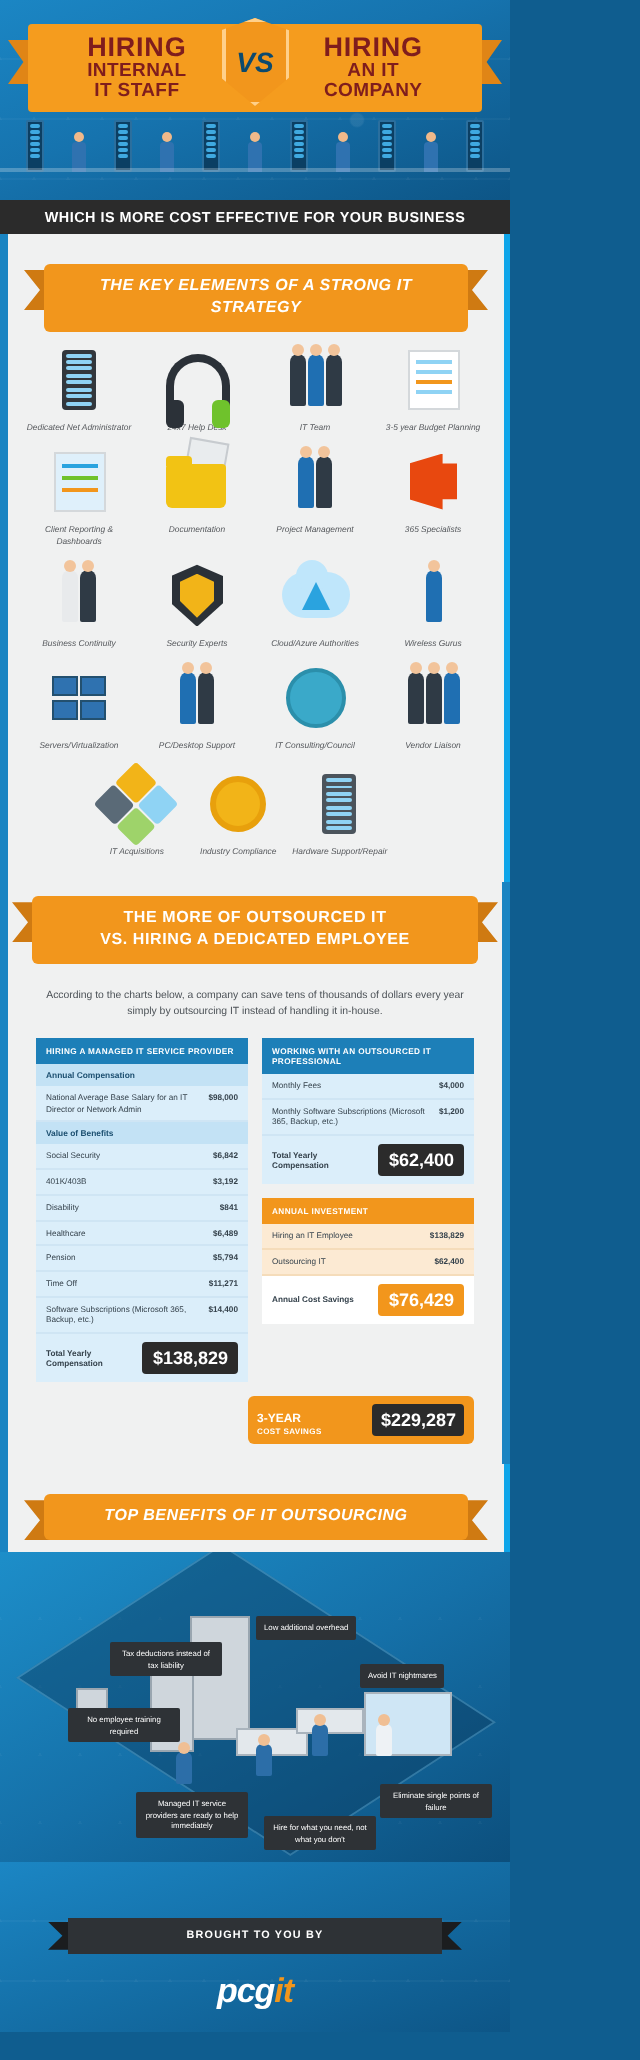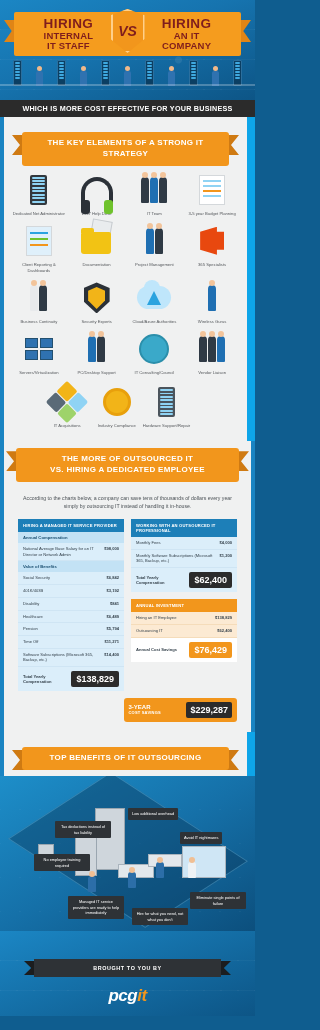--- a/index.html
+++ b/index.html
@@ -40,21 +40,21 @@
     padding:0 8px;
   }
   .hero-side { width:44%; text-align:center; color:#7f1d1d; line-height:1.02; }
   .hero-big { font-size:13.5px; font-weight:bold; letter-spacing:.4px; }
   .hero-sub { font-size:9.5px; font-weight:bold; letter-spacing:.2px; }
   .vs-badge {
     position:absolute; left:50%; top:-3px; transform:translateX(-50%);
     width:34px; height:44px; background:#f2961c;
     clip-path:polygon(50% 0,100% 14%,100% 68%,50% 100%,0 68%,0 14%);
     display:flex; align-items:center; justify-content:center;
-    color:#7f1d1d; font-size:14px; font-weight:bold; font-style:italic;
+    color:#0c4a6e; font-size:14px; font-weight:bold; font-style:italic;
     border:2px solid #ffd08a;
   }
   .servers-band {
     position:absolute; left:0; right:0; bottom:14px; height:34px;
     display:flex; align-items:flex-end; justify-content:space-around;
     padding:0 6px;
   }
   .rack { width:9px; height:26px; background:#0b3f63; border:1px solid #2b6f9e; border-radius:1px;
           display:flex; flex-direction:column; gap:1px; padding:1px; }
   .rack i { display:block; height:2px; background:#3fa9e0; border-radius:1px; }
@@ -75,21 +75,21 @@
   .banner-tail { position:absolute; top:10px; width:20px; height:20px; background:#cf7a12; }
   .banner-tail.l { left:2px; clip-path:polygon(0 0,100% 0,100% 100%,0 100%,40% 50%); }
   .banner-tail.r { right:2px; clip-path:polygon(0 0,100% 0,60% 50%,100% 100%,0 100%); }
   .banner-main {
     margin:0 12px; background:#f2961c; border-radius:3px; color:#fff;
     text-align:center; padding:6px 6px; font-size:8px; font-weight:bold;
     letter-spacing:.3px; line-height:1.35; position:relative; z-index:2;
   }
 
   
-  .elements { background:#f0f1f1; padding:8px 6px 12px; border-left:4px solid #1a84c2; border-right:8px solid #0ea5e9; }
+  .elements { background:#f0f1f1; padding:8px 6px 12px; border-left:4px solid #1a84c2; border-right:3px solid #0ea5e9;font-style:italic; }
   .egrid { display:grid; grid-template-columns:repeat(4,1fr); row-gap:6px; }
   .egrid.last { grid-template-columns:repeat(4,1fr); }
   .ecell { display:flex; flex-direction:column; align-items:center; gap:3px; }
   .eicon { width:36px; height:36px; display:flex; align-items:center; justify-content:center; }
   .elabel { font-size:4.2px; color:#55585c; text-align:center; line-height:1.45; max-width:54px; }
 
   
   .ic-rack { width:17px; height:30px; background:#32373c; border-radius:2px; padding:2px; display:flex; flex-direction:column; gap:1.5px; }
   .ic-rack i { height:2.5px; background:#8fd3f4; border-radius:1px; display:block; }
   .ic-head { width:32px; height:26px; border:4px solid #2b3138; border-bottom:none; border-radius:16px 16px 0 0; position:relative; }
@@ -132,21 +132,21 @@
   .ttotal .amt { background:#2b2b2b; color:#fff; font-size:9px; font-weight:bold; padding:3px 5px; border-radius:2px; }
   .invest { margin-top:7px; }
   .invest .thead { background:#f2961c; }
   .invest .tbody { background:#fcead3; }
   .invest .trow { border-bottom:1px solid #f5dcba; }
   .invest .ttotal { background:#ffffff; }
   .invest .amt { background:#f2961c; color:#fff; font-size:9px; }
   .threeyear {
     margin:7px 14px 0 0; margin-left:auto; width:calc(50% - 10px);
     background:#f2961c; border-radius:3px; padding:4px 5px;
-    display:flex; align-items:center; justify-content:space-between; gap:4px;
+    display:flex; align-items:flex-end; justify-content:space-between; gap:4px;
   }
   .threeyear .lbl { color:#fff; font-size:6px; font-weight:bold; line-height:1.15; }
   .threeyear .lbl small { display:block; font-size:4px; letter-spacing:.2px; }
   .threeyear .amt { background:#2b2b2b; color:#fff; font-size:9px; font-weight:bold; padding:3px 4px; border-radius:2px; }
 
   
   .benefits {
     position:relative; height:155px; overflow:hidden;
     background:linear-gradient(150deg,#1d8ec9 0%,#1570a8 50%,#0c4f7d 100%);
   }

